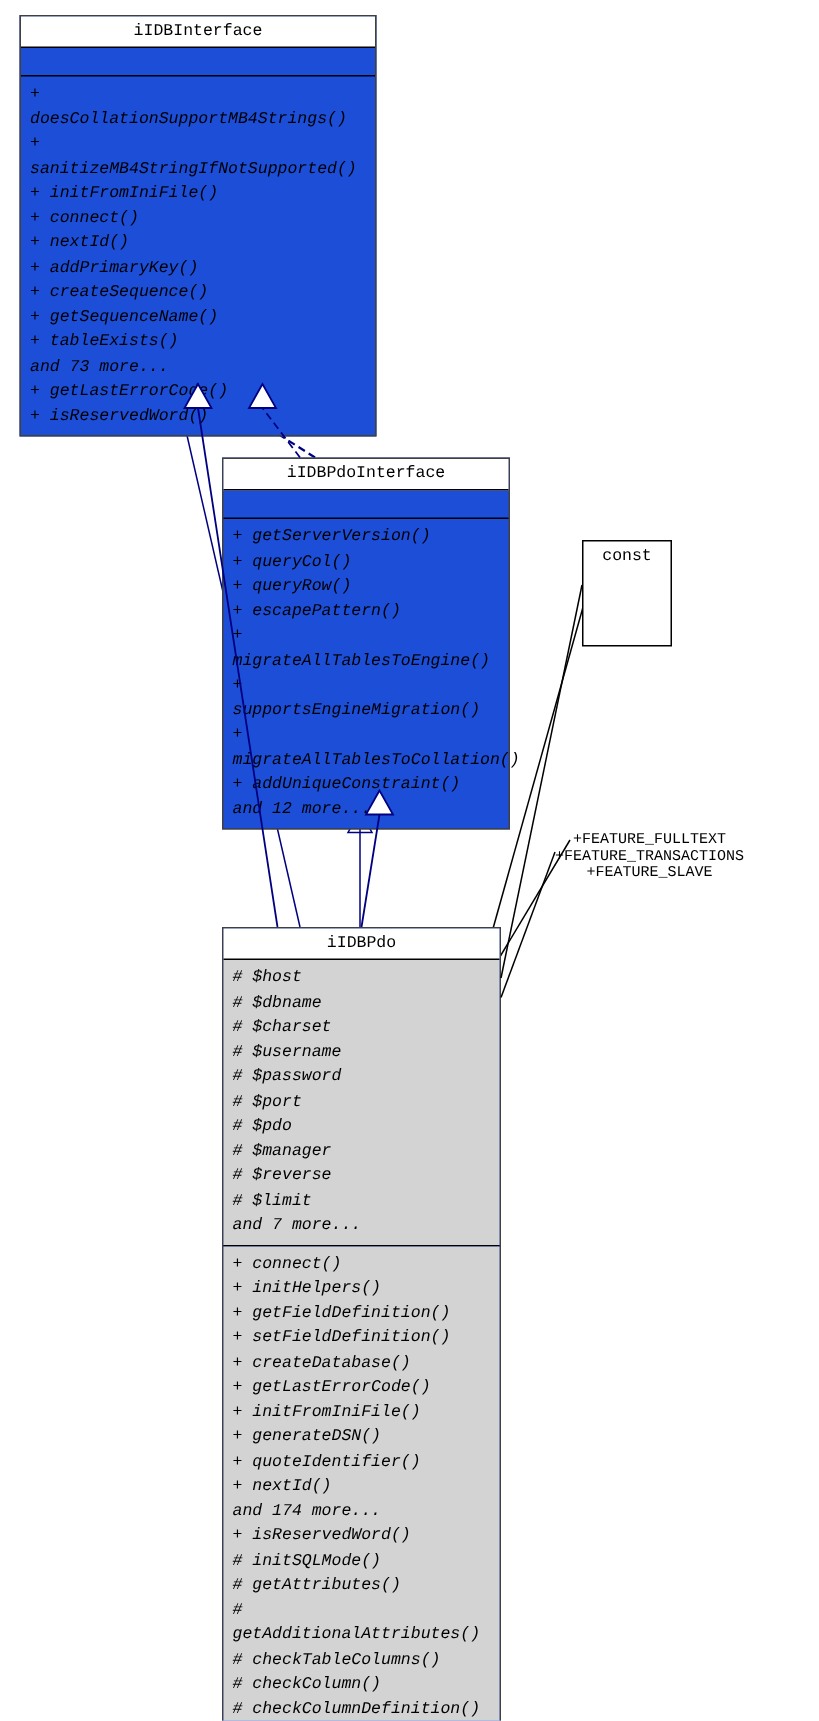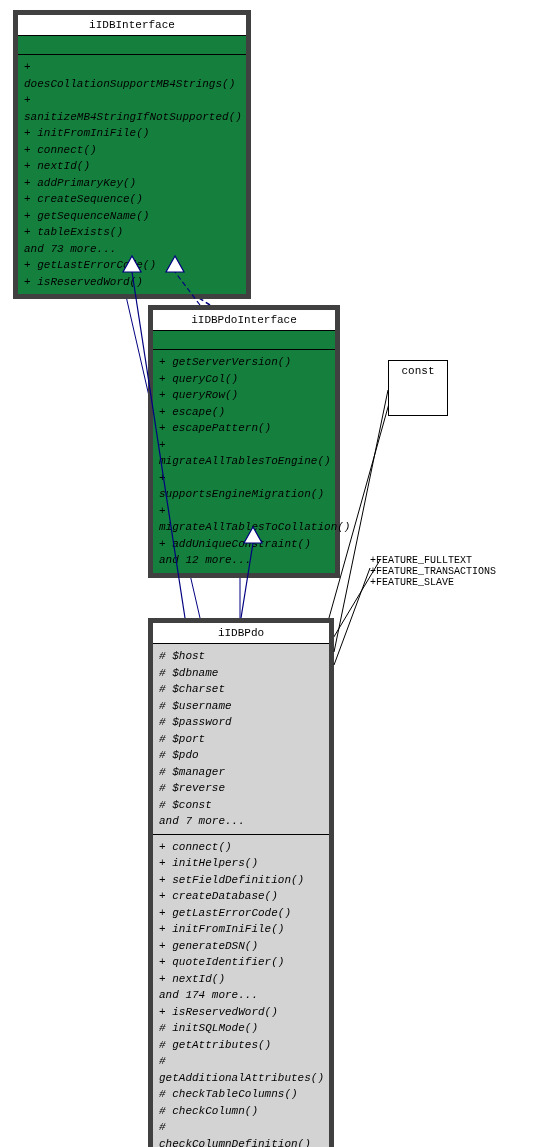--- a/index.html
+++ b/index.html
@@ -13,22 +13,22 @@
       overflow-x: hidden;
     }
     .diagram-container {
       position: relative;
       width: 546px;
       height: 1147px;
       background: #ffffff;
     }
     .uml-box {
       position: absolute;
-      background: #15803d;
-      border: 5px solid #404040;
+      background: #1d4ed8;
+      border: 1px solid #404040;
     }
     .uml-box-title {
       text-align: center;
       padding: 4px 6px;
       border-bottom: 1px solid #000000;
       font-weight: normal;
       background: #ffffff;
     }
     .uml-box-divider {
       border-top: 1px solid #000000;
@@ -48,20 +48,21 @@
       top: 0;
       left: 0;
       width: 546px;
       height: 1147px;
       pointer-events: none;
     }
     .label-text {
       position: absolute;
       font-family: 'Courier New', Courier, monospace;
       font-size: 11px;
+      text-align: center;
     }
     .const-box {
       position: absolute;
       border: 1px solid #000000;
       background: #ffffff;
       padding: 4px 8px;
       font-size: 11px;
     }
   </style>
 </head>
@@ -108,31 +109,30 @@
   </div>
 
   <div class="uml-box" style="left:148px; top:305px; width:192px;">
     <div class="uml-box-title">iIDBPdoInterface</div>
     <div class="uml-box-section" style="height:18px;"></div>
     <div class="uml-box-divider"></div>
     <div class="uml-box-section">
       <div>+ getServerVersion()</div>
       <div>+ queryCol()</div>
       <div>+ queryRow()</div>
-      <div>+ escape()</div>
       <div>+ escapePattern()</div>
       <div>+ migrateAllTablesToEngine()</div>
       <div>+ supportsEngineMigration()</div>
       <div>+ migrateAllTablesToCollation()</div>
       <div>+ addUniqueConstraint()</div>
       <div>and 12 more...</div>
     </div>
   </div>
 
-  <div class="const-box" style="left:388px; top:360px; width:60px; height:56px;">
+  <div class="const-box" style="left:388px; top:360px; width:60px; height:71px;">
     <div style="text-align:center;">const</div>
     <div style="height:28px;"></div>
   </div>
 
   <div class="label-text" style="left:370px; top:555px; font-size:10px; white-space:nowrap;">
     <div>+FEATURE_FULLTEXT</div>
     <div>+FEATURE_TRANSACTIONS</div>
     <div>+FEATURE_SLAVE</div>
   </div>
 
@@ -142,28 +142,29 @@
     <div class="uml-box-section gray">
       <div># $host</div>
       <div># $dbname</div>
       <div># $charset</div>
       <div># $username</div>
       <div># $password</div>
       <div># $port</div>
       <div># $pdo</div>
       <div># $manager</div>
       <div># $reverse</div>
-      <div># $const</div>
+      <div># $limit</div>
       <div>and 7 more...</div>
     </div>
     <div class="uml-box-divider"></div>
 
     <div class="uml-box-section gray">
       <div>+ connect()</div>
       <div>+ initHelpers()</div>
+      <div>+ getFieldDefinition()</div>
       <div>+ setFieldDefinition()</div>
       <div>+ createDatabase()</div>
       <div>+ getLastErrorCode()</div>
       <div>+ initFromIniFile()</div>
       <div>+ generateDSN()</div>
       <div>+ quoteIdentifier()</div>
       <div>+ nextId()</div>
       <div>and 174 more...</div>
       <div>+ isReservedWord()</div>
       <div># initSQLMode()</div>

